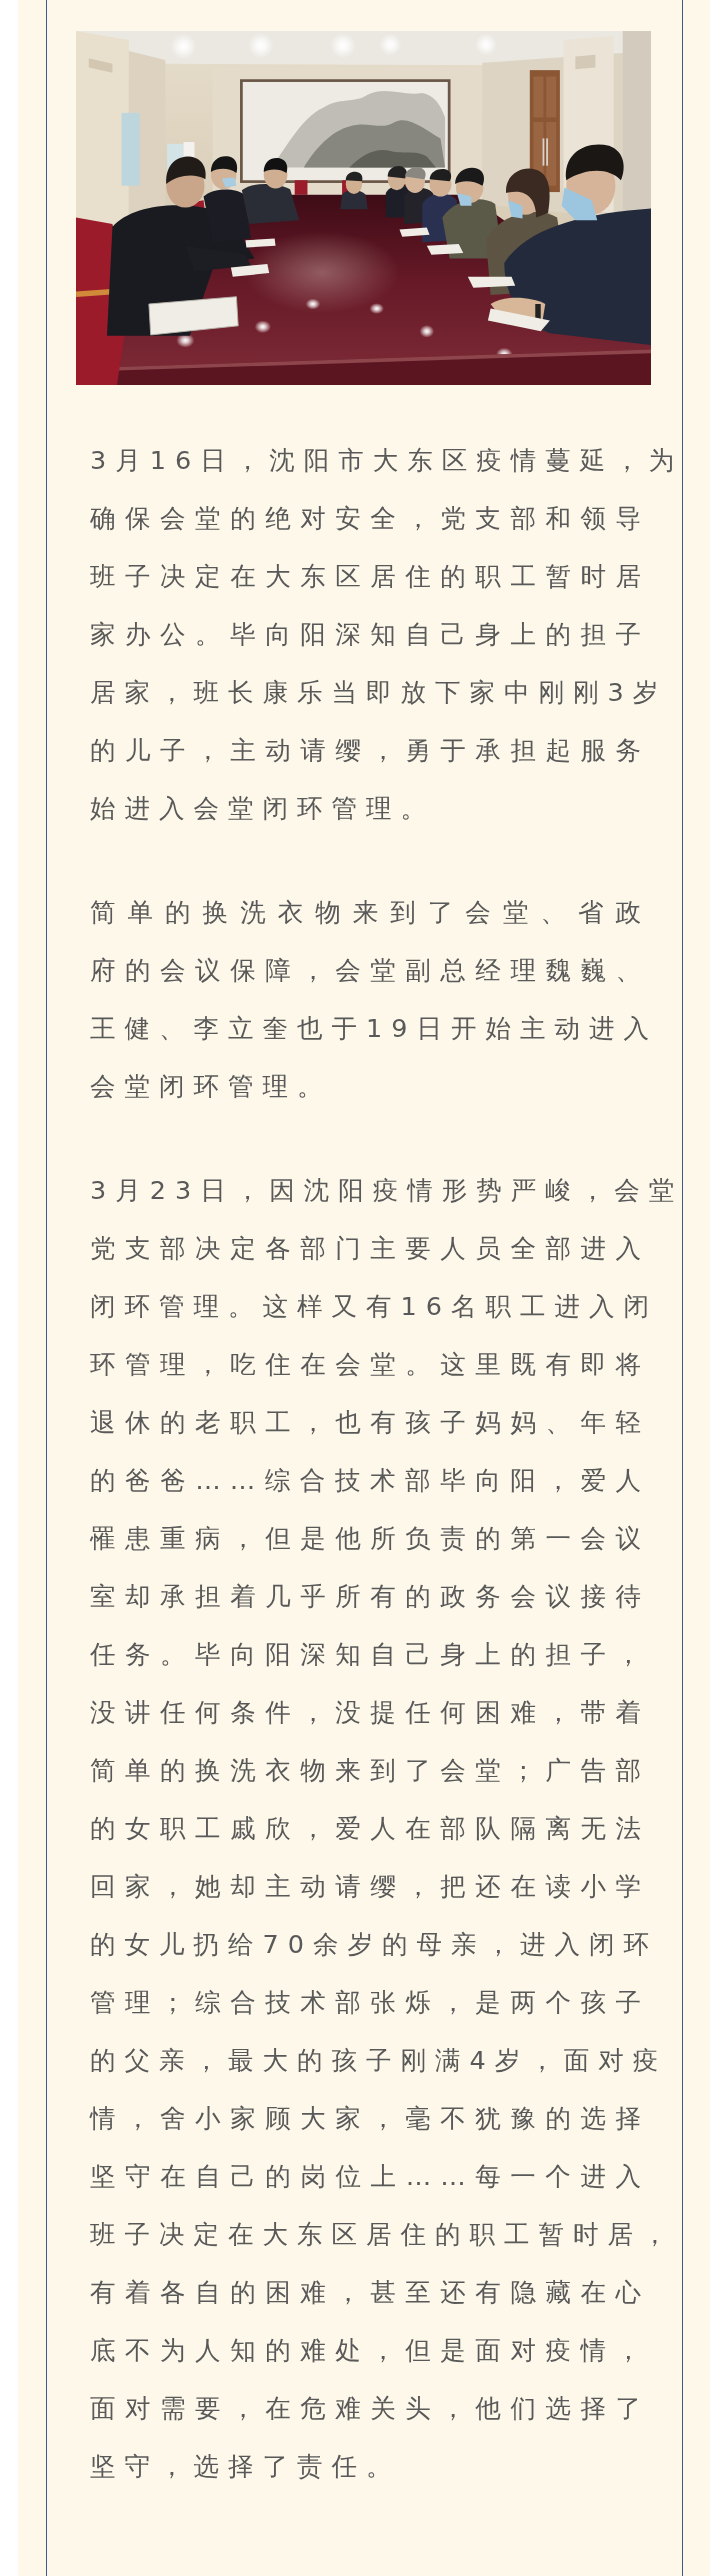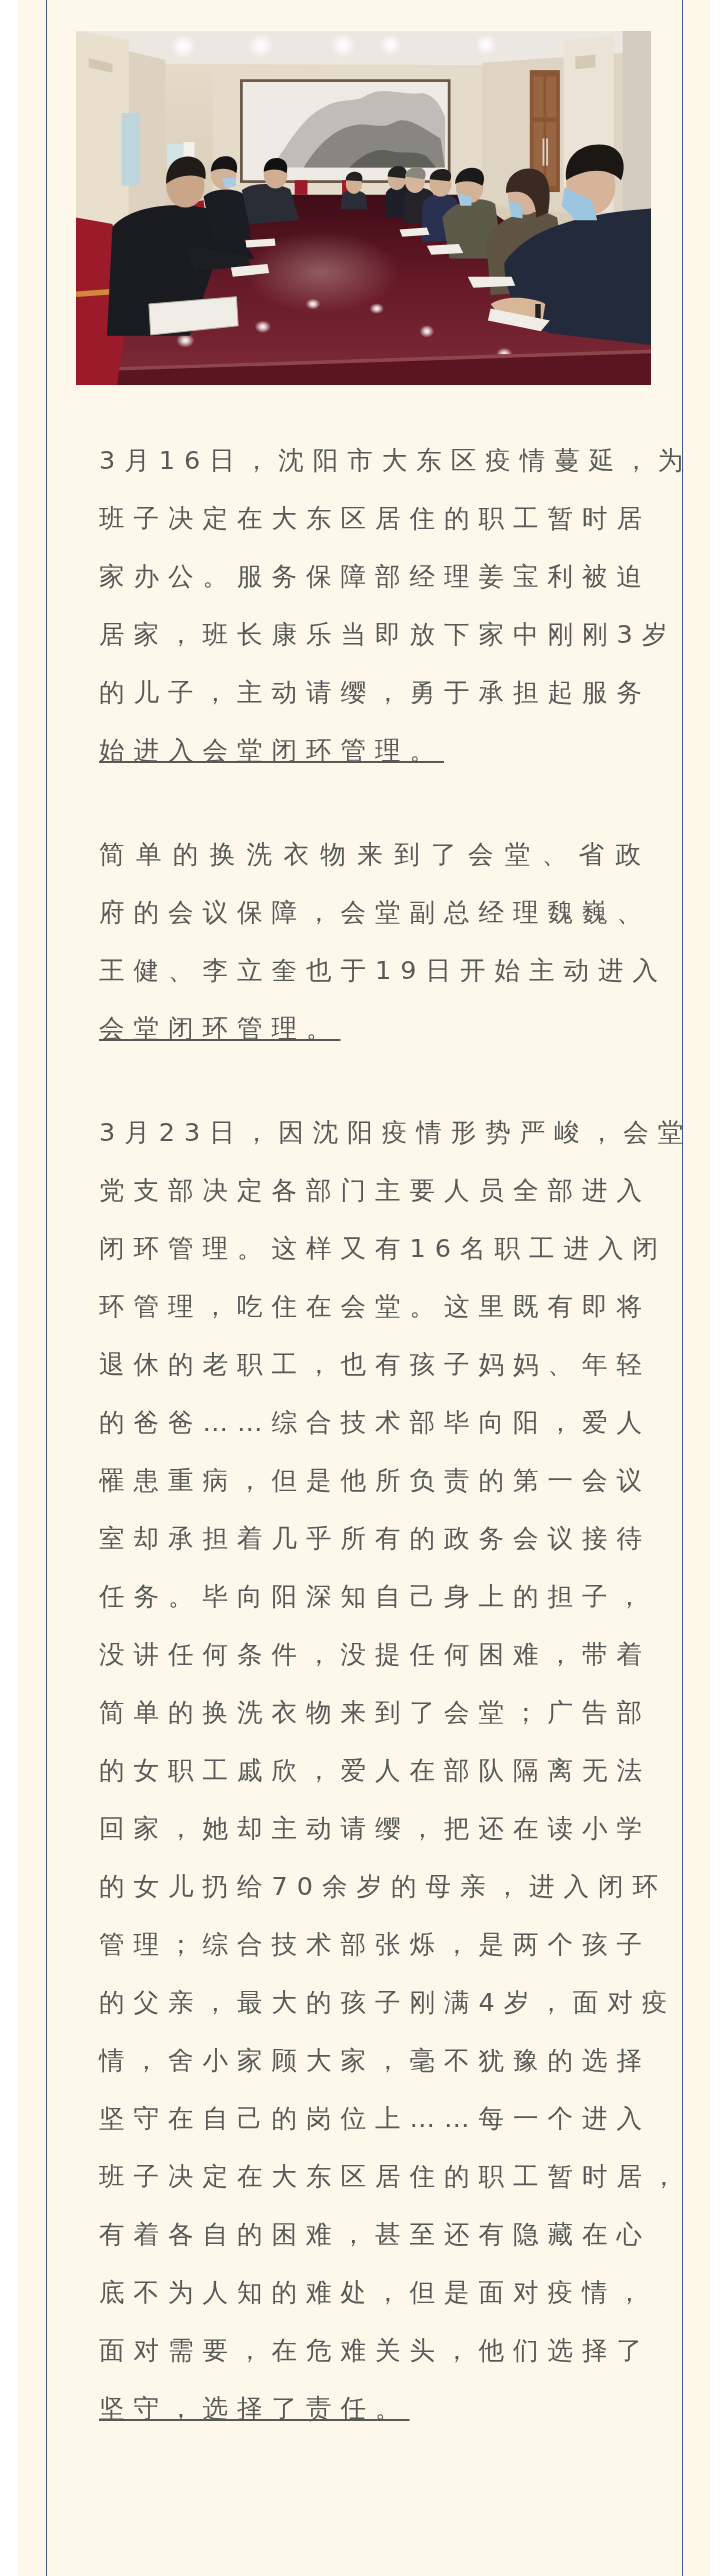--- a/index.html
+++ b/index.html
@@ -49,33 +49,32 @@
     .article {
       position: absolute;
       left: 87px;
       top: 431px;
       width: 563px;
       color: #595959;
       font-size: 25.5px;
       letter-spacing: 9px;
     }
     .para {
-      margin: 0 0 46px 12px;
+      margin: 0 0 46px 3px;
     }
     .line {
       height: 58px;
       line-height: 58px;
       white-space: nowrap;
       text-align: justify;
       text-align-last: justify;
     }
     .line.last {
       text-align: center;
       text-align-last: left;
-      text-decoration: underline;
     }
   </style>
 </head>
 <body>
 
 <div class="panel"></div>
 <div class="frame"></div>
 
 <div class="photo">
   <svg viewBox="0 0 631 389" preserveAspectRatio="none">
@@ -207,22 +206,23 @@
     <polygon points="355,218 385,216 388,224 358,226" fill="#efede6"></polygon>
     <polygon points="385,236 420,234 425,244 390,246" fill="#efede6"></polygon>
     <polygon points="430,270 478,270 482,280 436,282" fill="#efede6"></polygon>
     <polygon points="455,305 520,318 510,330 452,318" fill="#efede6"></polygon>
   </svg>
 </div>
 
 <div class="article">
   <div class="para">
     <div class="line">3月16日，沈阳市大东区疫情蔓延，为</div>
+    <div class="line">确保会堂的绝对安全，党支部和领导</div>
     <div class="line">班子决定在大东区居住的职工暂时居</div>
-    <div class="line">家办公。服务保障部经理姜宝利被迫</div>
+    <div class="line">家办公。毕向阳深知自己身上的担子</div>
     <div class="line">居家，班长康乐当即放下家中刚刚3岁</div>
     <div class="line">的儿子，主动请缨，勇于承担起服务</div>
     <div class="line last">始进入会堂闭环管理。</div>
   </div>
 
   <div class="para">
     <div class="line">简单的换洗衣物来到了会堂、省政</div>
     <div class="line">府的会议保障，会堂副总经理魏巍、</div>
     <div class="line">王健、李立奎也于19日开始主动进入</div>
     <div class="line last">会堂闭环管理。</div>

